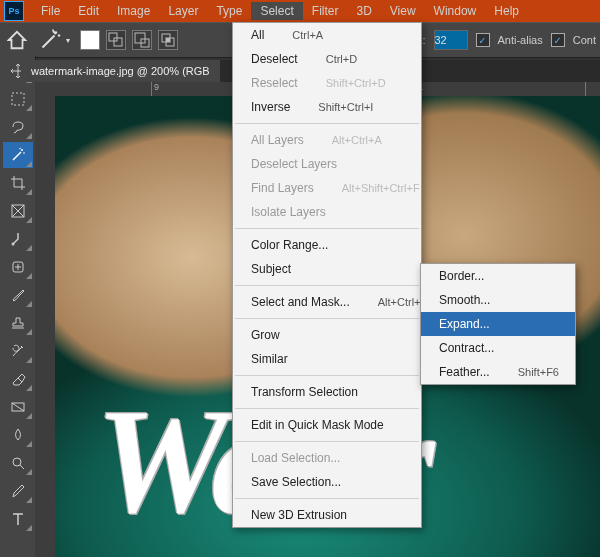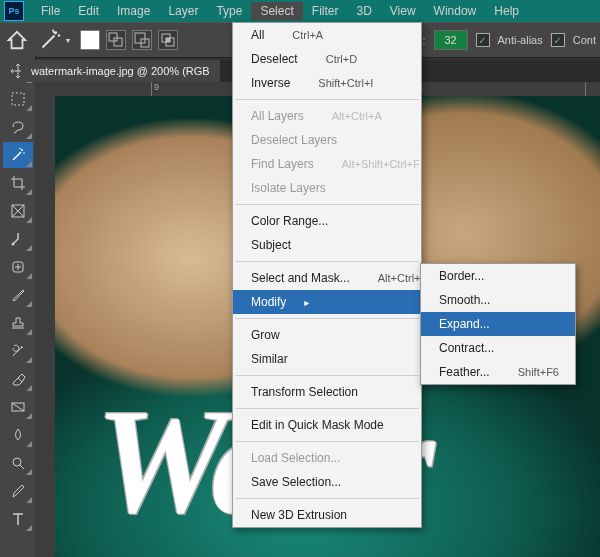--- a/index.html
+++ b/index.html
@@ -18,21 +18,21 @@
     position: relative;
     width: 600px;
     height: 557px;
     background: #323232;
   }
   
   .menu-bar {
     position: absolute;
     left: 0; top: 0; right: 0;
     height: 22px;
-    background: #0f766e;
+    background: #c2410c;
     display: flex;
     align-items: center;
     padding-left: 4px;
     gap: 0;
     text-align: center;
   }
   .ps-logo {
     width: 18px; height: 18px;
     background: #001e36;
     border: 1px solid #31a8ff;
@@ -86,24 +86,23 @@
   }
   .swatch.fill { background: #ffffff; }
   .options-bar .right-opts {
     margin-left: auto;
     display:flex; align-items:center; gap: 8px;
     padding-right: 4px;
   }
   .opt-label { color:#ccc; font-size:11px; }
   .opt-field {
     width: 32px; height: 18px;
-    background: #15803d;
+    background: #0369a1;
     border: 1px solid #666;
     color:#ddd;
-    text-align:center;
     font-size:11px; line-height:18px;
   }
   .chk {
     width: 12px; height: 12px;
     border: 1px solid #aaa;
     background:#2f2f2f;
     display:inline-flex; align-items:center; justify-content:center;
     font-size:10px; color:#5ad;
   }
   
@@ -441,20 +440,24 @@
 
   <div class="dropdown select-menu" id="select-menu-host">
       <div class="row">
         <span>All</span>
         <span class="shortcut">Ctrl+A</span>
       </div>
       <div class="row">
         <span>Deselect</span>
         <span class="shortcut">Ctrl+D</span>
       </div>
+      <div class="row disabled">
+        <span>Reselect</span>
+        <span class="shortcut">Shift+Ctrl+D</span>
+      </div>
       <div class="row">
         <span>Inverse</span>
         <span class="shortcut">Shift+Ctrl+I</span>
       </div>
       <div class="sep"></div>
       <div class="row disabled">
         <span>All Layers</span>
         <span class="shortcut">Alt+Ctrl+A</span>
       </div>
       <div class="row disabled">
@@ -472,24 +475,20 @@
         <span>Color Range...</span>
       </div>
       <div class="row">
         <span>Subject</span>
       </div>
       <div class="sep"></div>
       <div class="row">
         <span>Select and Mask...</span>
         <span class="shortcut">Alt+Ctrl+R</span>
       </div>
-      <div class="row hover-blue">
-        <span>Modify</span>
-        <span class="submenu-arrow">▸</span>
-      </div>
       <div class="sep"></div>
       <div class="row">
         <span>Grow</span>
       </div>
       <div class="row">
         <span>Similar</span>
       </div>
       <div class="sep"></div>
       <div class="row">
         <span>Transform Selection</span>

